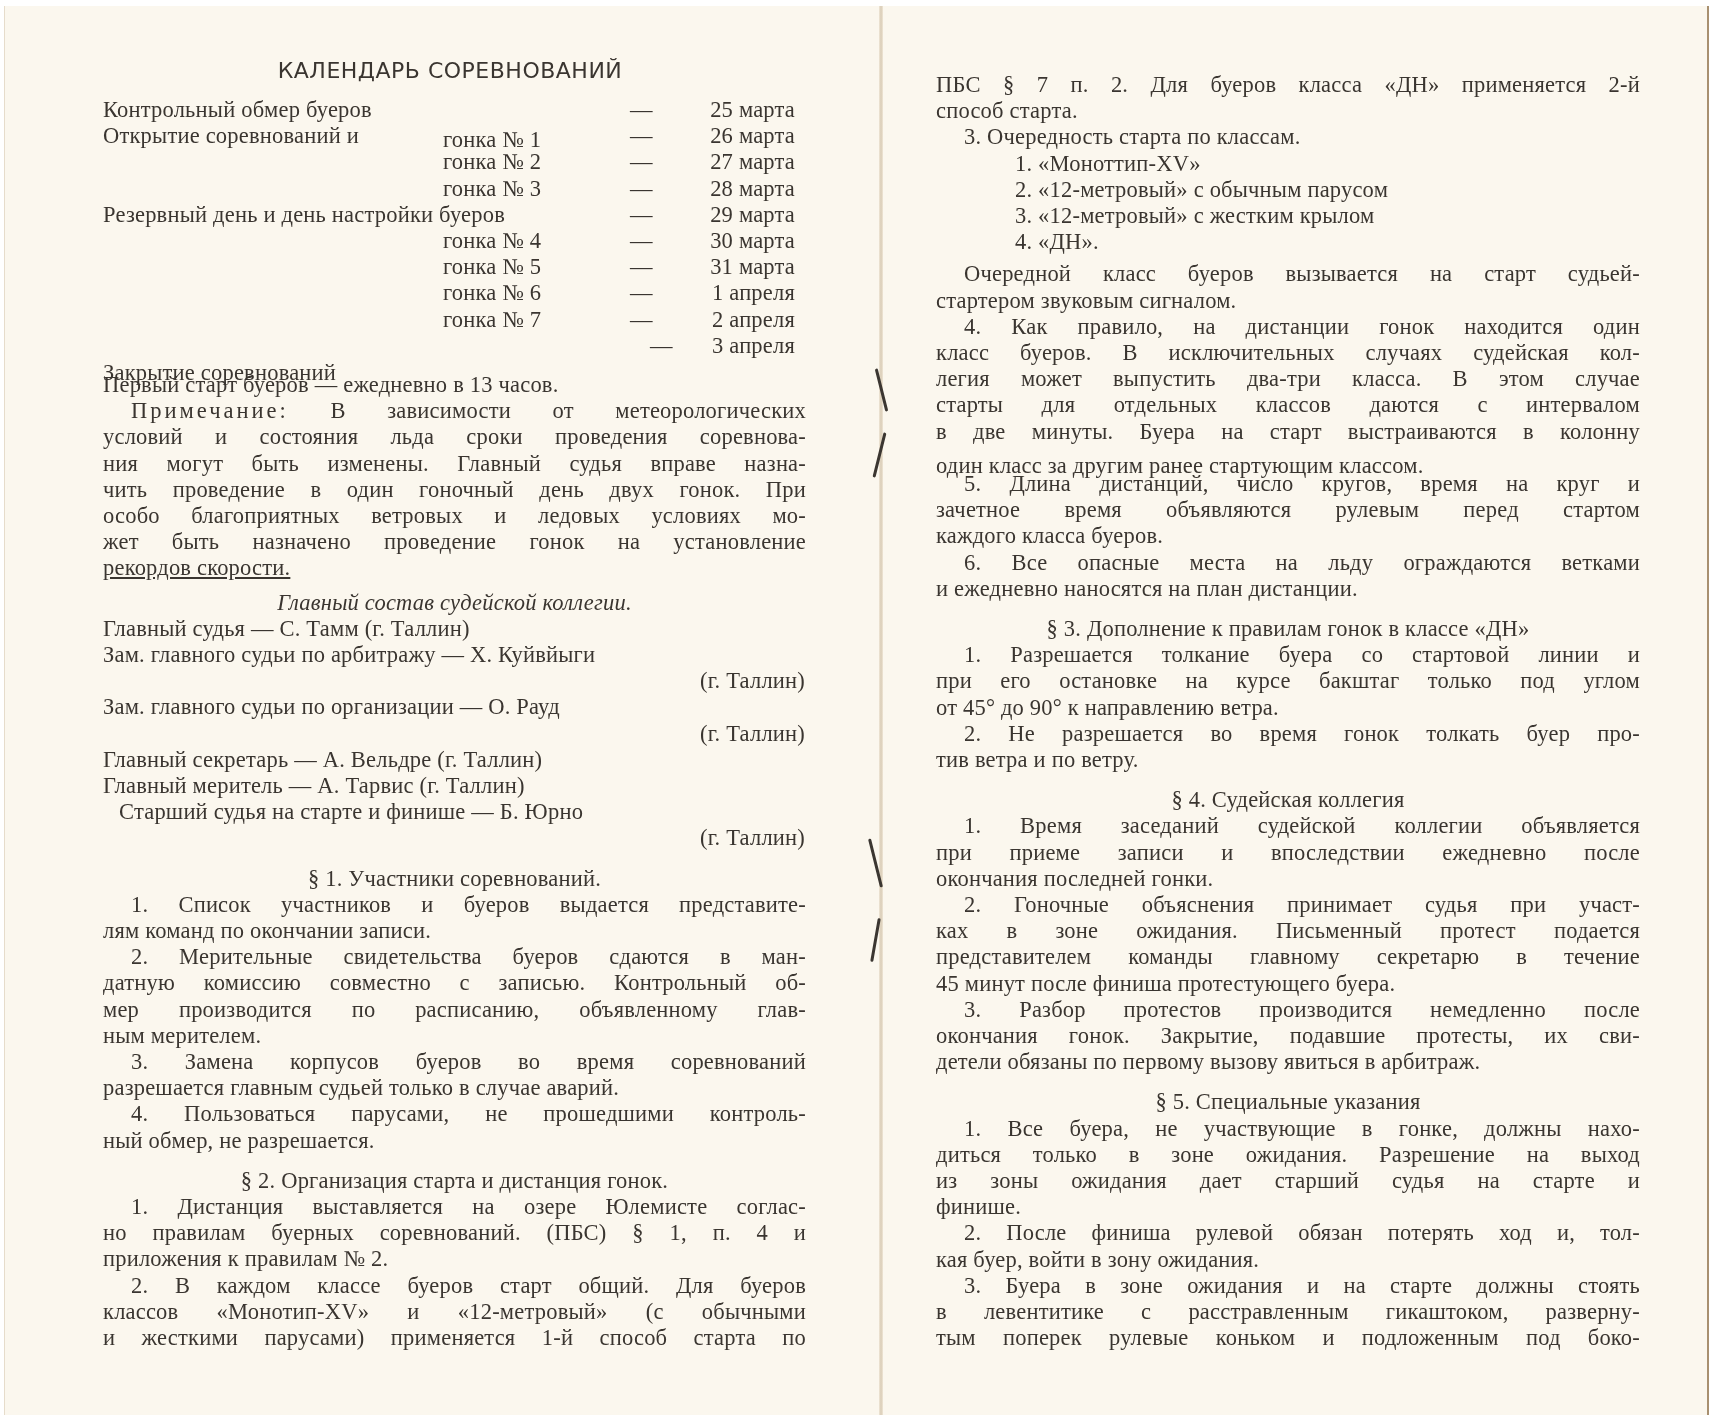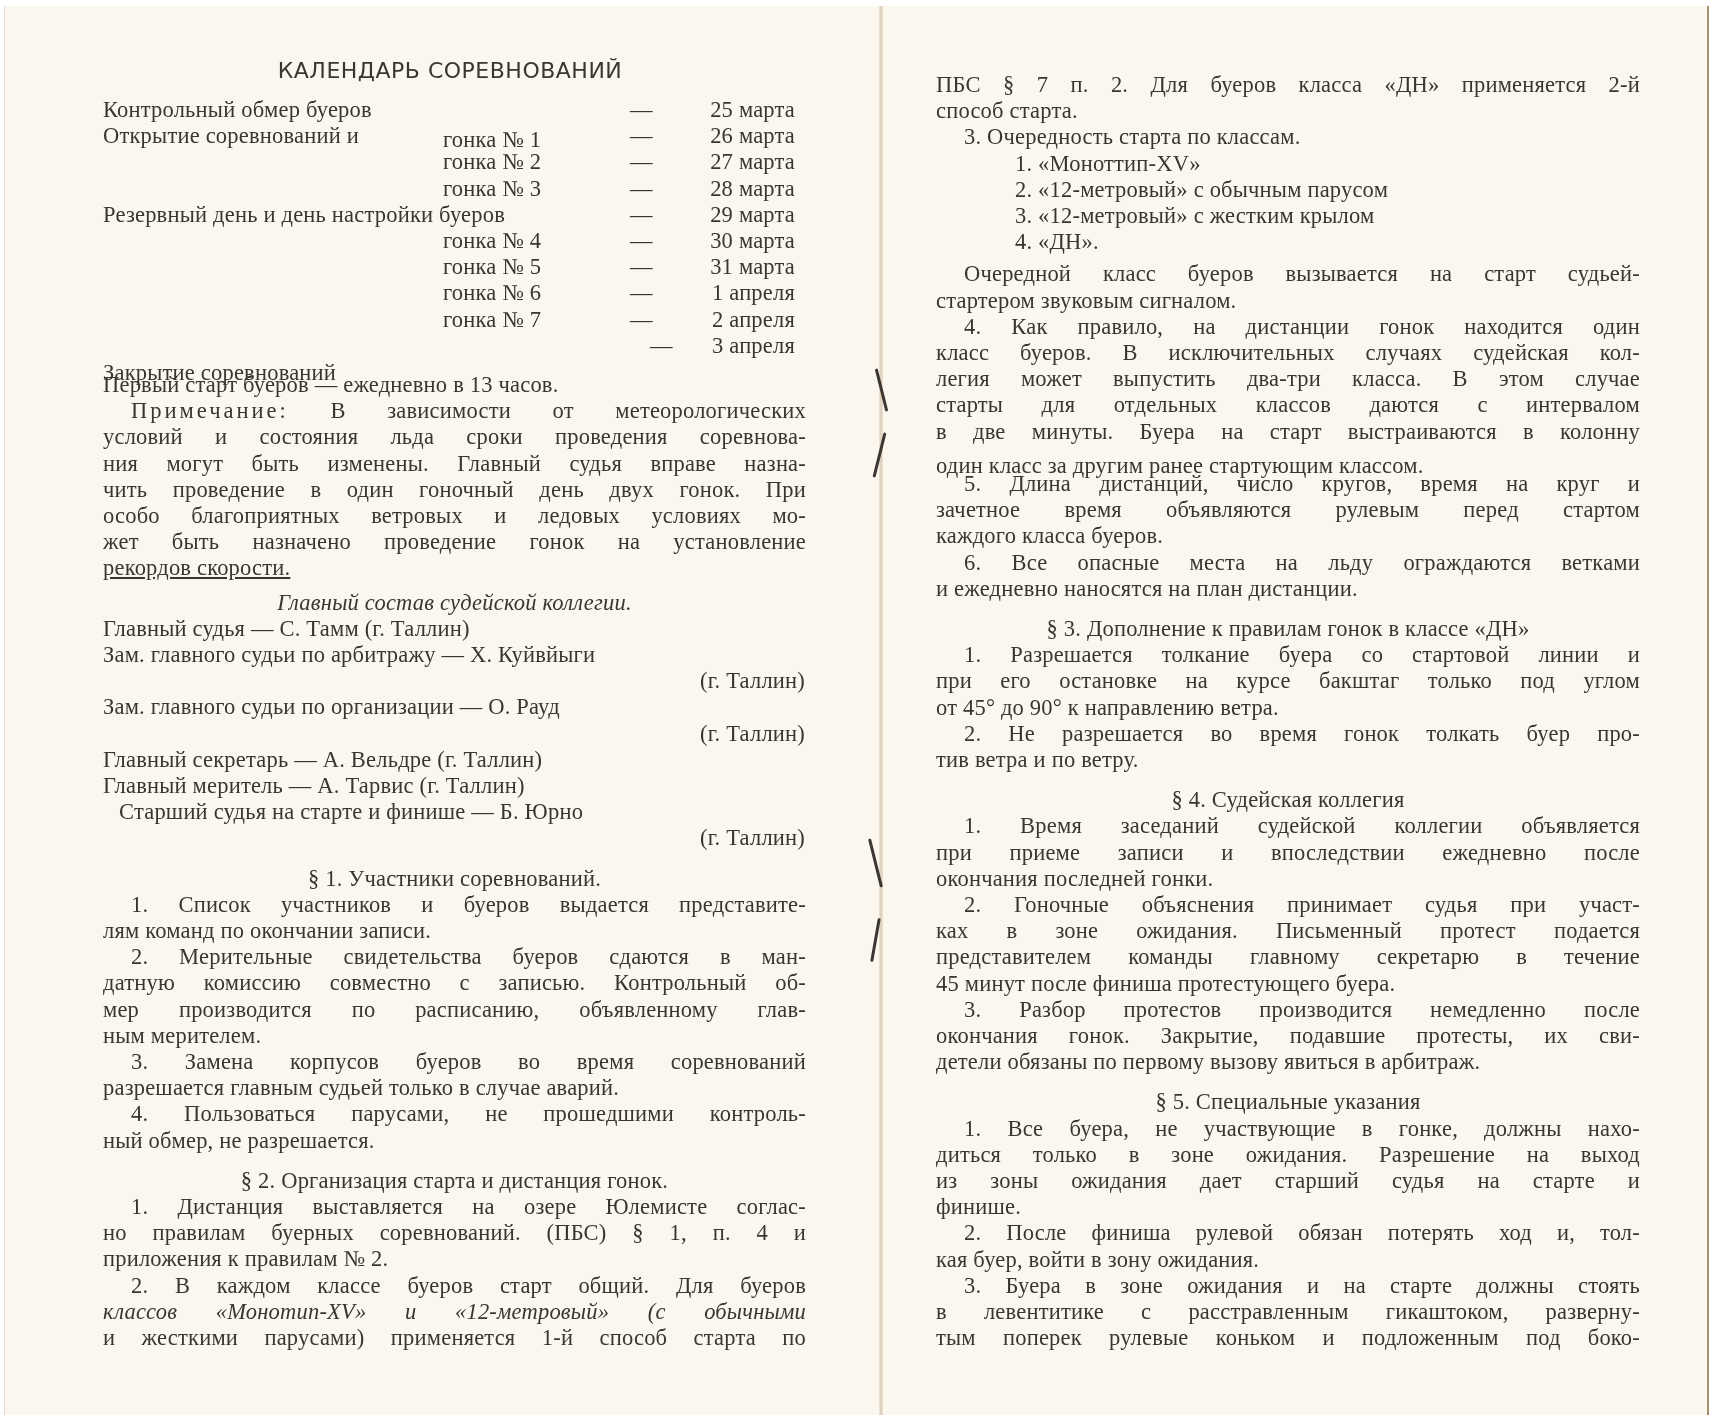--- a/index.html
+++ b/index.html
@@ -101,21 +101,21 @@
     <div class="line " style="left:103px;width:703px;top:1022.8000000000008px;">ным мерителем.</div>
     <div class="line just" style="left:103px;width:703px;top:1049.0000000000007px;text-indent:28px;">3. Замена корпусов буеров во время соревнований</div>
     <div class="line " style="left:103px;width:703px;top:1075.2000000000007px;">разрешается главным судьей только в случае аварий.</div>
     <div class="line just" style="left:103px;width:703px;top:1101.4000000000008px;text-indent:28px;">4. Пользоваться парусами, не прошедшими контроль-</div>
     <div class="line " style="left:103px;width:703px;top:1127.6000000000008px;">ный обмер, не разрешается.</div>
     <div class="line center" style="left:103px;width:703px;top:1167.8000000000009px;">§ 2. Организация старта и дистанция гонок.</div>
     <div class="line just" style="left:103px;width:703px;top:1194.000000000001px;text-indent:28px;">1. Дистанция выставляется на озере Юлемисте соглас-</div>
     <div class="line just" style="left:103px;width:703px;top:1220.200000000001px;">но правилам буерных соревнований. (ПБС) § 1, п. 4 и</div>
     <div class="line " style="left:103px;width:703px;top:1246.400000000001px;">приложения к правилам № 2.</div>
     <div class="line just" style="left:103px;width:703px;top:1272.600000000001px;text-indent:28px;">2. В каждом классе буеров старт общий. Для буеров</div>
-    <div class="line just" style="left:103px;width:703px;top:1298.800000000001px;font-style:italic;">классов «Монотип-XV» и «12-метровый» (с обычными</div>
+    <div class="line just" style="left:103px;width:703px;top:1298.800000000001px;">классов «Монотип-XV» и «12-метровый» (с обычными</div>
     <div class="line just" style="left:103px;width:703px;top:1325.0000000000011px;">и жесткими парусами) применяется 1-й способ старта по</div>
   </div>
 
 <div id="right-content">
     <div class="line just" style="left:936px;width:704px;top:72px;">ПБС § 7 п. 2. Для буеров класса «ДН» применяется 2-й</div>
     <div class="line " style="left:936px;top:98.2px;">способ старта.</div>
     <div class="line " style="left:964px;top:124.4px;">3. Очередность старта по классам.</div>
     <div class="line " style="left:1015px;top:150.6px;">1. «Моноттип-XV»</div>
     <div class="line " style="left:1015px;top:176.79999999999998px;">2. «12-метровый» с обычным парусом</div>
     <div class="line " style="left:1015px;top:202.99999999999997px;">3. «12-метровый» с жестким крылом</div>

